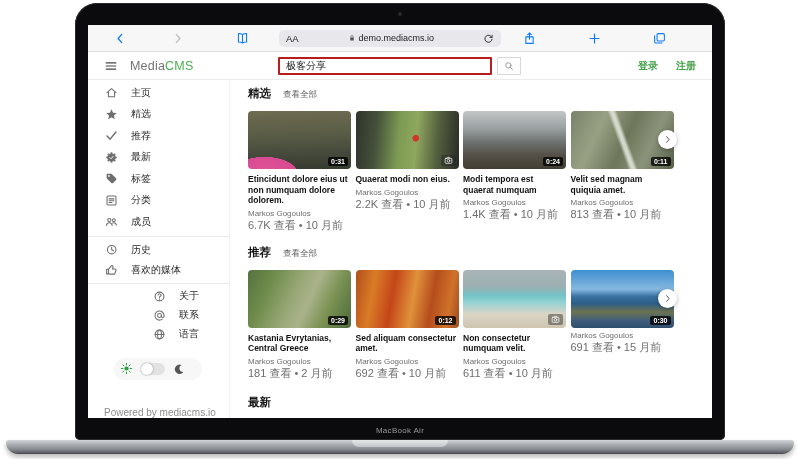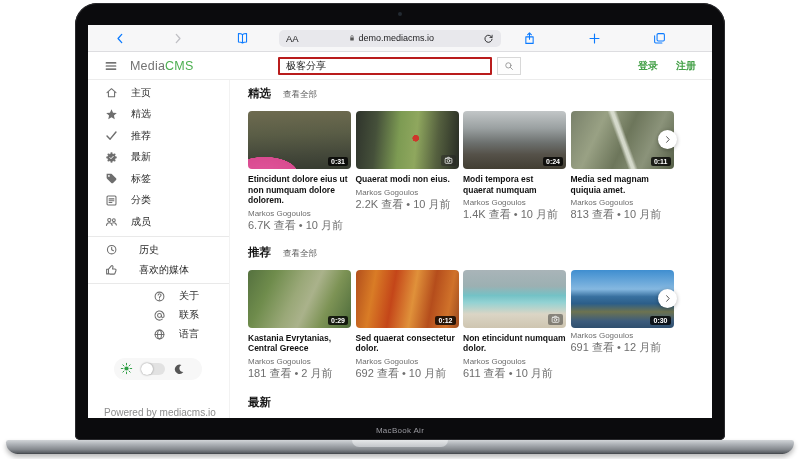--- a/index.html
+++ b/index.html
@@ -55,21 +55,21 @@
                 display:flex; align-items:center; justify-content:center; color:#8a8a8a; }
   .search-btn svg { width:10px; height:10px; }
   .auth { margin-left:auto; padding-right:16px; display:flex; gap:18px; }
   .auth span { font-size:10px; font-weight:700; color:#43a047; }
 
   
   .main { display:flex; height:338px; }
   aside.sidebar { width:142px; flex:0 0 142px; position:relative; padding-top:2px;
                   border-right:1px solid #f2f2f2; }
   .side-group .side-item { display:flex; align-items:center; height:21.5px; padding-left:17px; }
-  .side-group.g2 .side-item { height:20px;gap:8px; } .side-group.g3 .side-item { height:19px;margin-left:48px; }
+  .side-group.g2 .side-item { height:20px; } .side-group.g3 .side-item { height:19px;margin-left:48px; }
   .side-icon { width:13px; height:13px; color:#6e6e6e; display:inline-flex; flex:0 0 auto; }
   .side-icon svg { width:100%; height:100%; }
   .side-label { margin-left:13px; font-size:10px; color:#2a2a2a; white-space:nowrap; }
   .side-div { height:1px; background:#e9e9e9; margin:3px 0; }
   .theme-row { margin:14px 0 0 26px; width:88px; height:22px; display:flex; align-items:center;
                gap:8px; background:#f7f7f7; border-radius:11px; padding-left:6px; }
   .sun { width:13px; height:13px; color:#2e9e44; display:inline-flex; }
   .sun svg, .moon svg { width:100%; height:100%; }
   .toggle { width:24px; height:12px; border-radius:6px; background:#e2e2e2; position:relative; }
   .knob { position:absolute; left:0; top:0; width:12px; height:12px; border-radius:50%;
@@ -371,21 +371,21 @@
                     <span class="dur">0:24</span>
                   </div>
                   <div class="card-title">Modi tempora est quaerat numquam</div>
                   <div class="card-author">Markos Gogoulos</div>
                   <div class="card-meta">1.4K 查看 • 10 月前</div>
                 </div>
                 <div class="card">
                   <div class="thumb" style="background: linear-gradient(70deg, rgba(0, 0, 0, 0) 46%, rgba(222, 226, 213, 0.9) 49%, rgba(222, 226, 213, 0.9) 51%, rgba(0, 0, 0, 0) 54%), linear-gradient(115deg, rgb(121, 129, 106) 0%, rgb(153, 161, 132) 28%, rgb(109, 118, 91) 52%, rgb(139, 147, 122) 74%, rgb(84, 94, 70) 100%);">
                     <span class="dur">0:11</span>
                   </div>
-                  <div class="card-title">Media sed magnam quiquia amet.</div>
+                  <div class="card-title">Velit sed magnam quiquia amet.</div>
                   <div class="card-author">Markos Gogoulos</div>
                   <div class="card-meta">813 查看 • 10 月前</div>
                 </div>
                 <div class="next-btn">
                   <svg viewBox="0 0 16 16" fill="none" stroke="currentColor" stroke-width="1.3" stroke-linecap="round" stroke-linejoin="round">
                     <path d="M6.5 3 11 8l-4.5 5" stroke-width="1.6"></path>
                   </svg>
                 </div>
               </div>
             </section>
@@ -400,44 +400,44 @@
                     <span class="dur">0:29</span>
                   </div>
                   <div class="card-title">Kastania Evrytanias, Central Greece</div>
                   <div class="card-author">Markos Gogoulos</div>
                   <div class="card-meta">181 查看 • 2 月前</div>
                 </div>
                 <div class="card">
                   <div class="thumb" style="background: linear-gradient(100deg, rgb(179, 79, 28) 0%, rgb(217, 124, 38) 18%, rgb(196, 70, 25) 36%, rgb(224, 145, 58) 55%, rgb(181, 77, 28) 72%, rgb(208, 114, 42) 88%, rgb(156, 74, 32) 100%);">
                     <span class="dur">0:12</span>
                   </div>
-                  <div class="card-title">Sed quaerat consectetur dolor.</div>
+                  <div class="card-title">Sed aliquam consectetur amet.</div>
                   <div class="card-author">Markos Gogoulos</div>
                   <div class="card-meta">692 查看 • 10 月前</div>
                 </div>
                 <div class="card">
                   <div class="thumb" style="background: linear-gradient(rgb(169, 180, 184) 0%, rgb(156, 176, 178) 28%, rgb(116, 194, 198) 44%, rgb(147, 210, 211) 56%, rgb(219, 213, 197) 76%, rgb(206, 197, 176) 100%);">
                     <span class="photo-chip">
                       <svg viewBox="0 0 16 16" fill="none" stroke="currentColor" stroke-width="1.3" stroke-linecap="round" stroke-linejoin="round">
                         <rect x="2" y="4" width="12" height="9" rx="1.4"></rect>
                         <circle cx="8" cy="8.5" r="2.4"></circle>
                         <path d="M5.5 4 6.7 2.2h2.6L10.5 4"></path>
                       </svg>
                     </span>
                   </div>
-                  <div class="card-title">Non etincidunt numquam dolor.</div>
+                  <div class="card-title">Non consectetur numquam velit.</div>
                   <div class="card-author">Markos Gogoulos</div>
                   <div class="card-meta">611 查看 • 10 月前</div>
                 </div>
                 <div class="card">
                   <div class="thumb" style="background: linear-gradient(rgb(63, 142, 208) 0%, rgb(133, 184, 224) 33%, rgb(56, 112, 159) 46%, rgb(44, 94, 137) 58%, rgb(109, 115, 80) 72%, rgb(61, 92, 124) 88%, rgb(47, 79, 110) 100%);">
                     <span class="dur">0:30</span>
                   </div>
                   <div class="card-author">Markos Gogoulos</div>
-                  <div class="card-meta">691 查看 • 12 月前</div>
+                  <div class="card-meta">691 查看 • 15 月前</div>
                 </div>
                 <div class="next-btn">
                   <svg viewBox="0 0 16 16" fill="none" stroke="currentColor" stroke-width="1.3" stroke-linecap="round" stroke-linejoin="round">
                     <path d="M6.5 3 11 8l-4.5 5" stroke-width="1.6"></path>
                   </svg>
                 </div>
               </div>
             </section>
             <section class="content-section">
               <div class="section-head">

